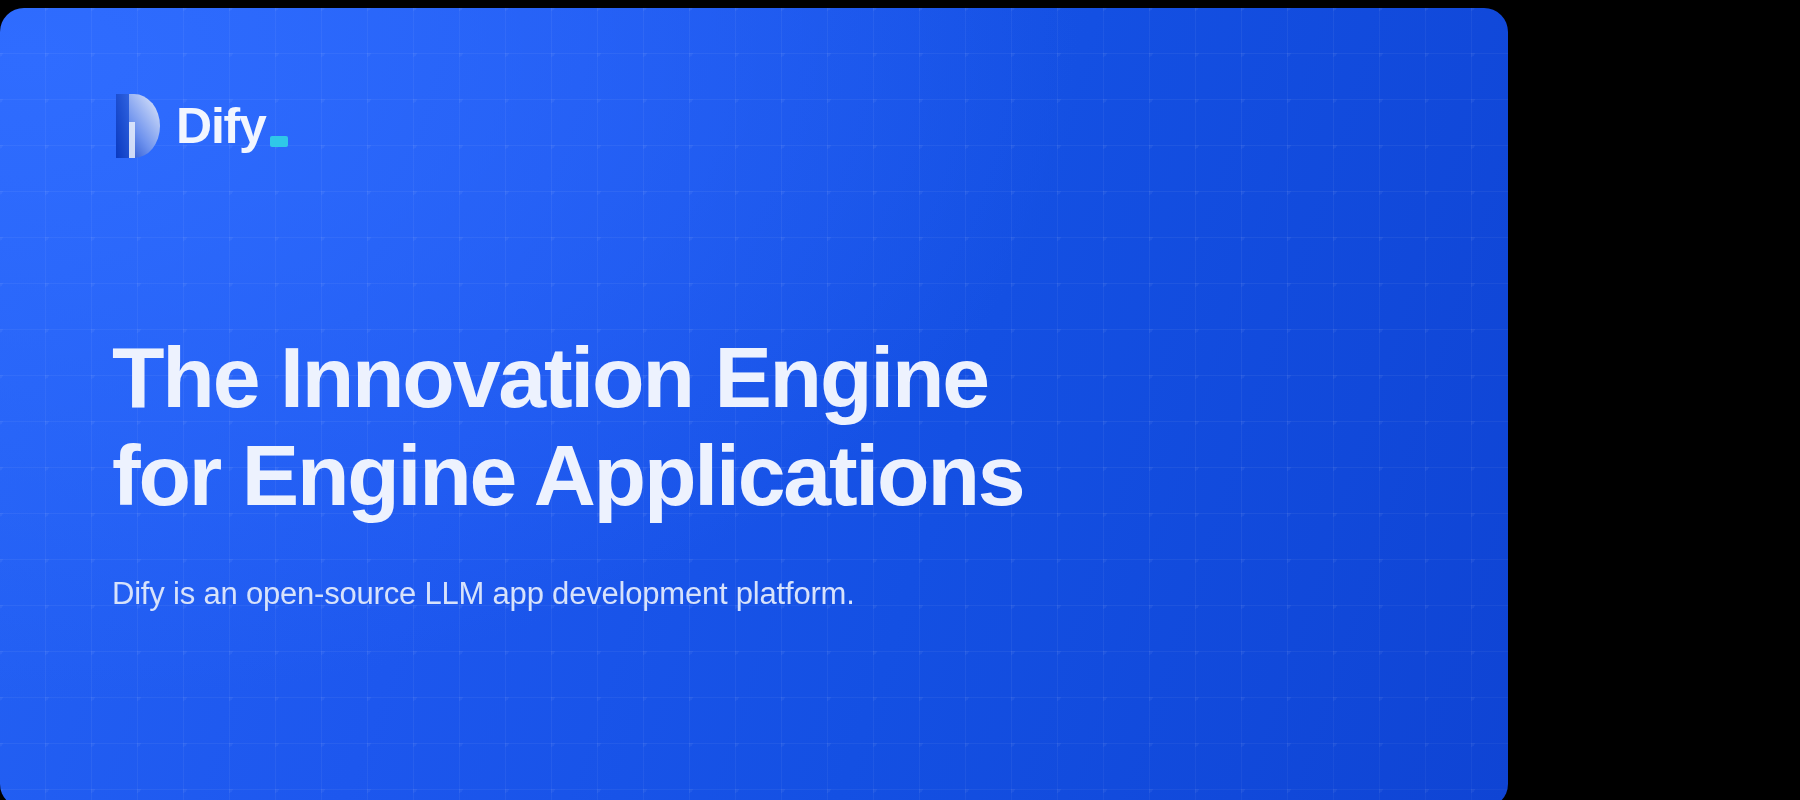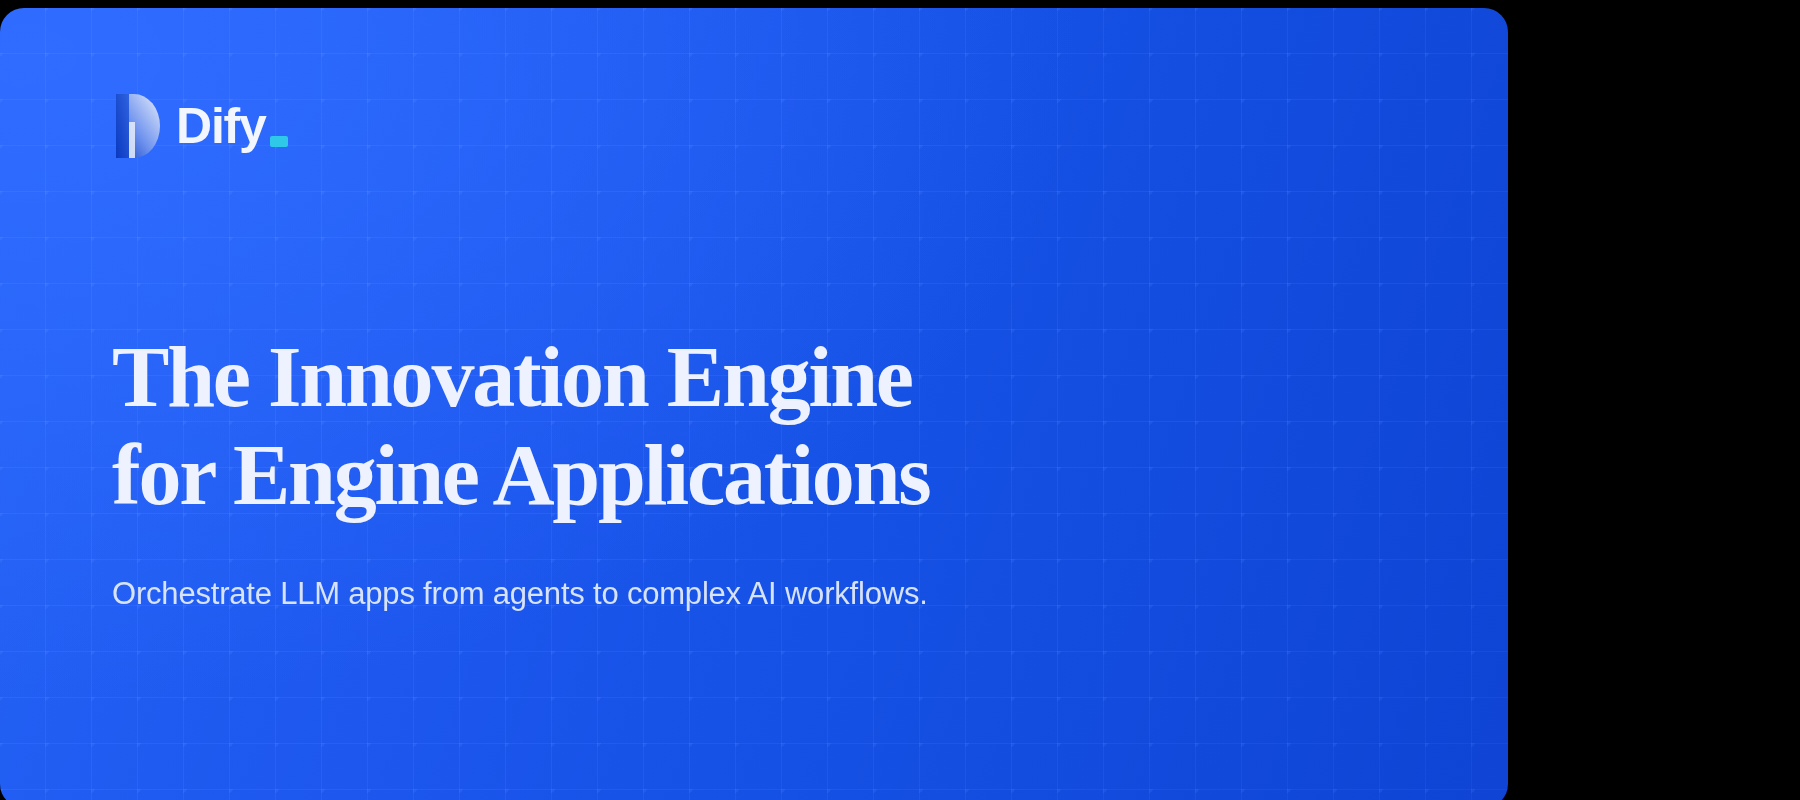--- a/index.html
+++ b/index.html
@@ -85,21 +85,20 @@
   .headline {
     position: absolute;
     left: 112px;
     top: 262px;
     width: 1200px;
     color: #edf2fe;
     font-size: 86px;
     font-weight: 700;
     letter-spacing: -2.2px;
     line-height: 98px;
-    font-family: Liberation Serif, serif;
   }
   .headline .line { display: block; white-space: nowrap; }
 
   .subtitle {
     position: absolute;
     left: 112px;
     top: 528px;
     width: 1200px;
     color: #d7e2fb;
     font-size: 31px;
@@ -141,16 +140,16 @@
       <span class="brand-dash"></span>
     </span>
   </div>
 
   <h1 class="headline">
     <span class="line">The Innovation Engine</span>
     <span class="line">for Engine Applications</span>
   </h1>
 
   <p class="subtitle">
-    <span class="line">Orchestrate LLM apps from agents to complex AI workflows.</span>
+    <span class="line">Dify is an open-source LLM app development platform.</span>
   </p>
 
 </div>
 
 </body></html>

